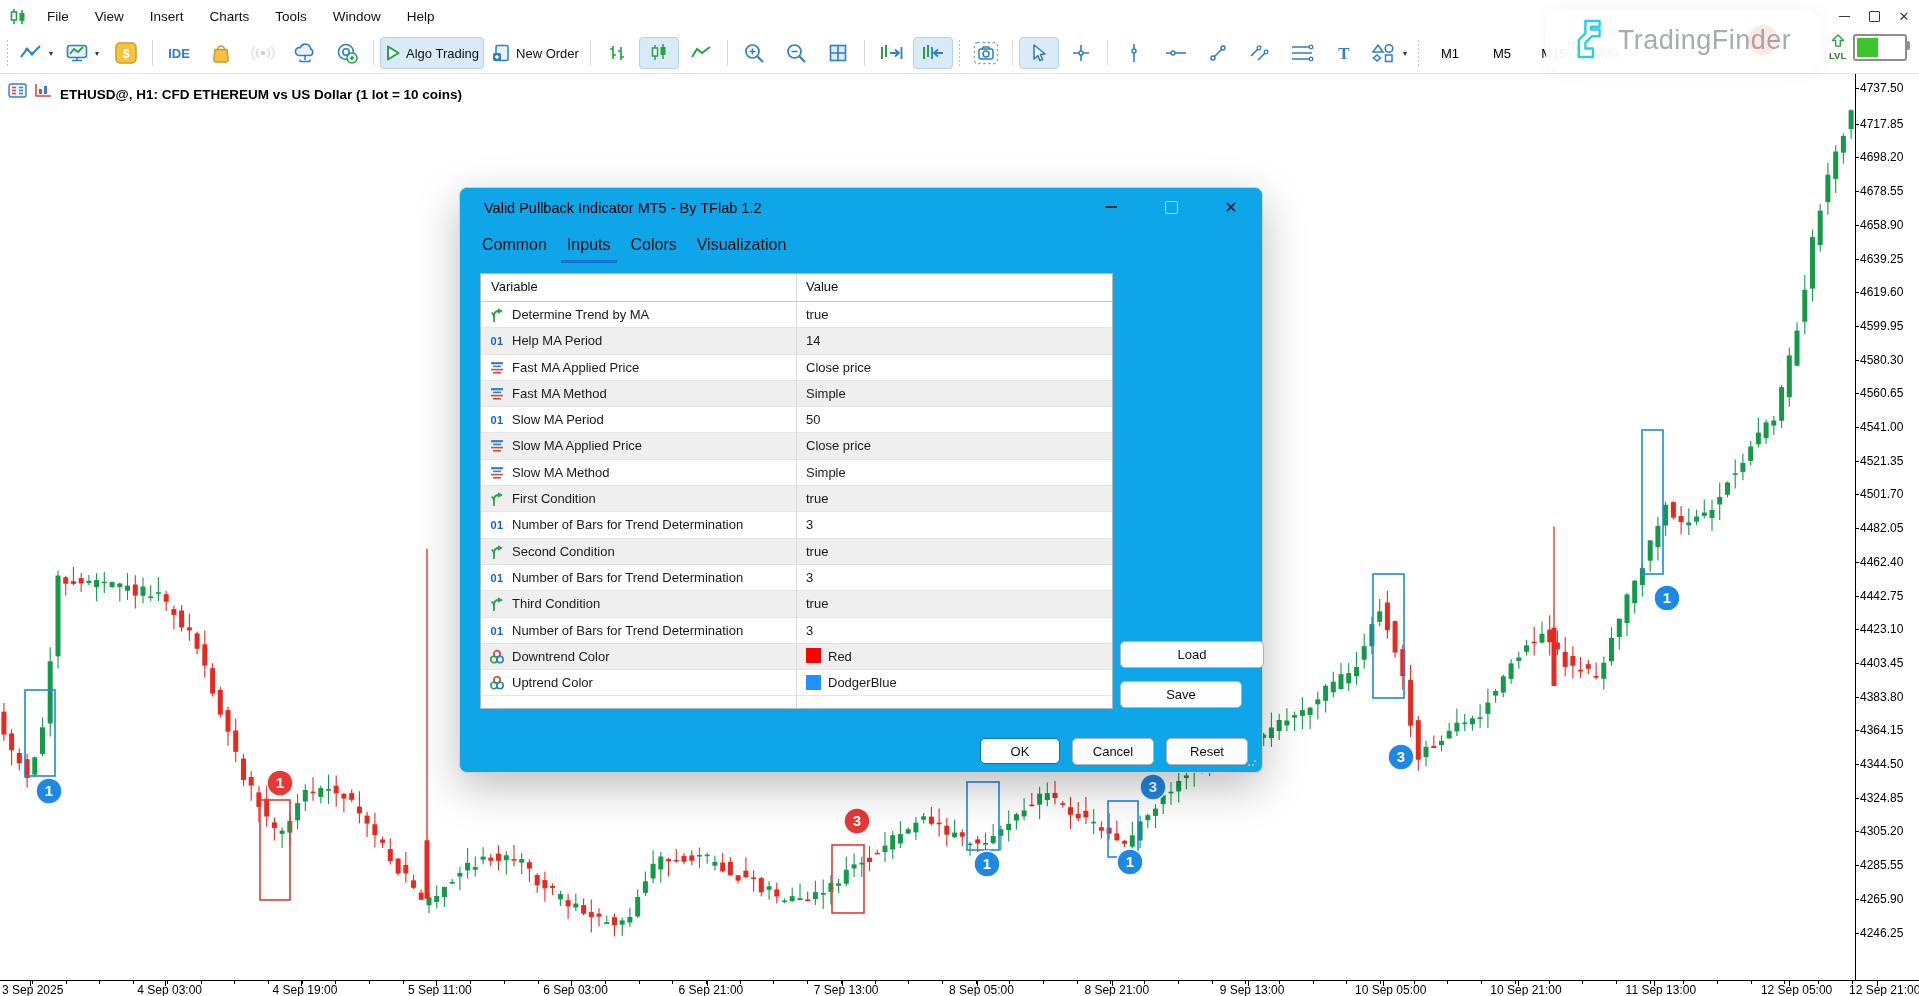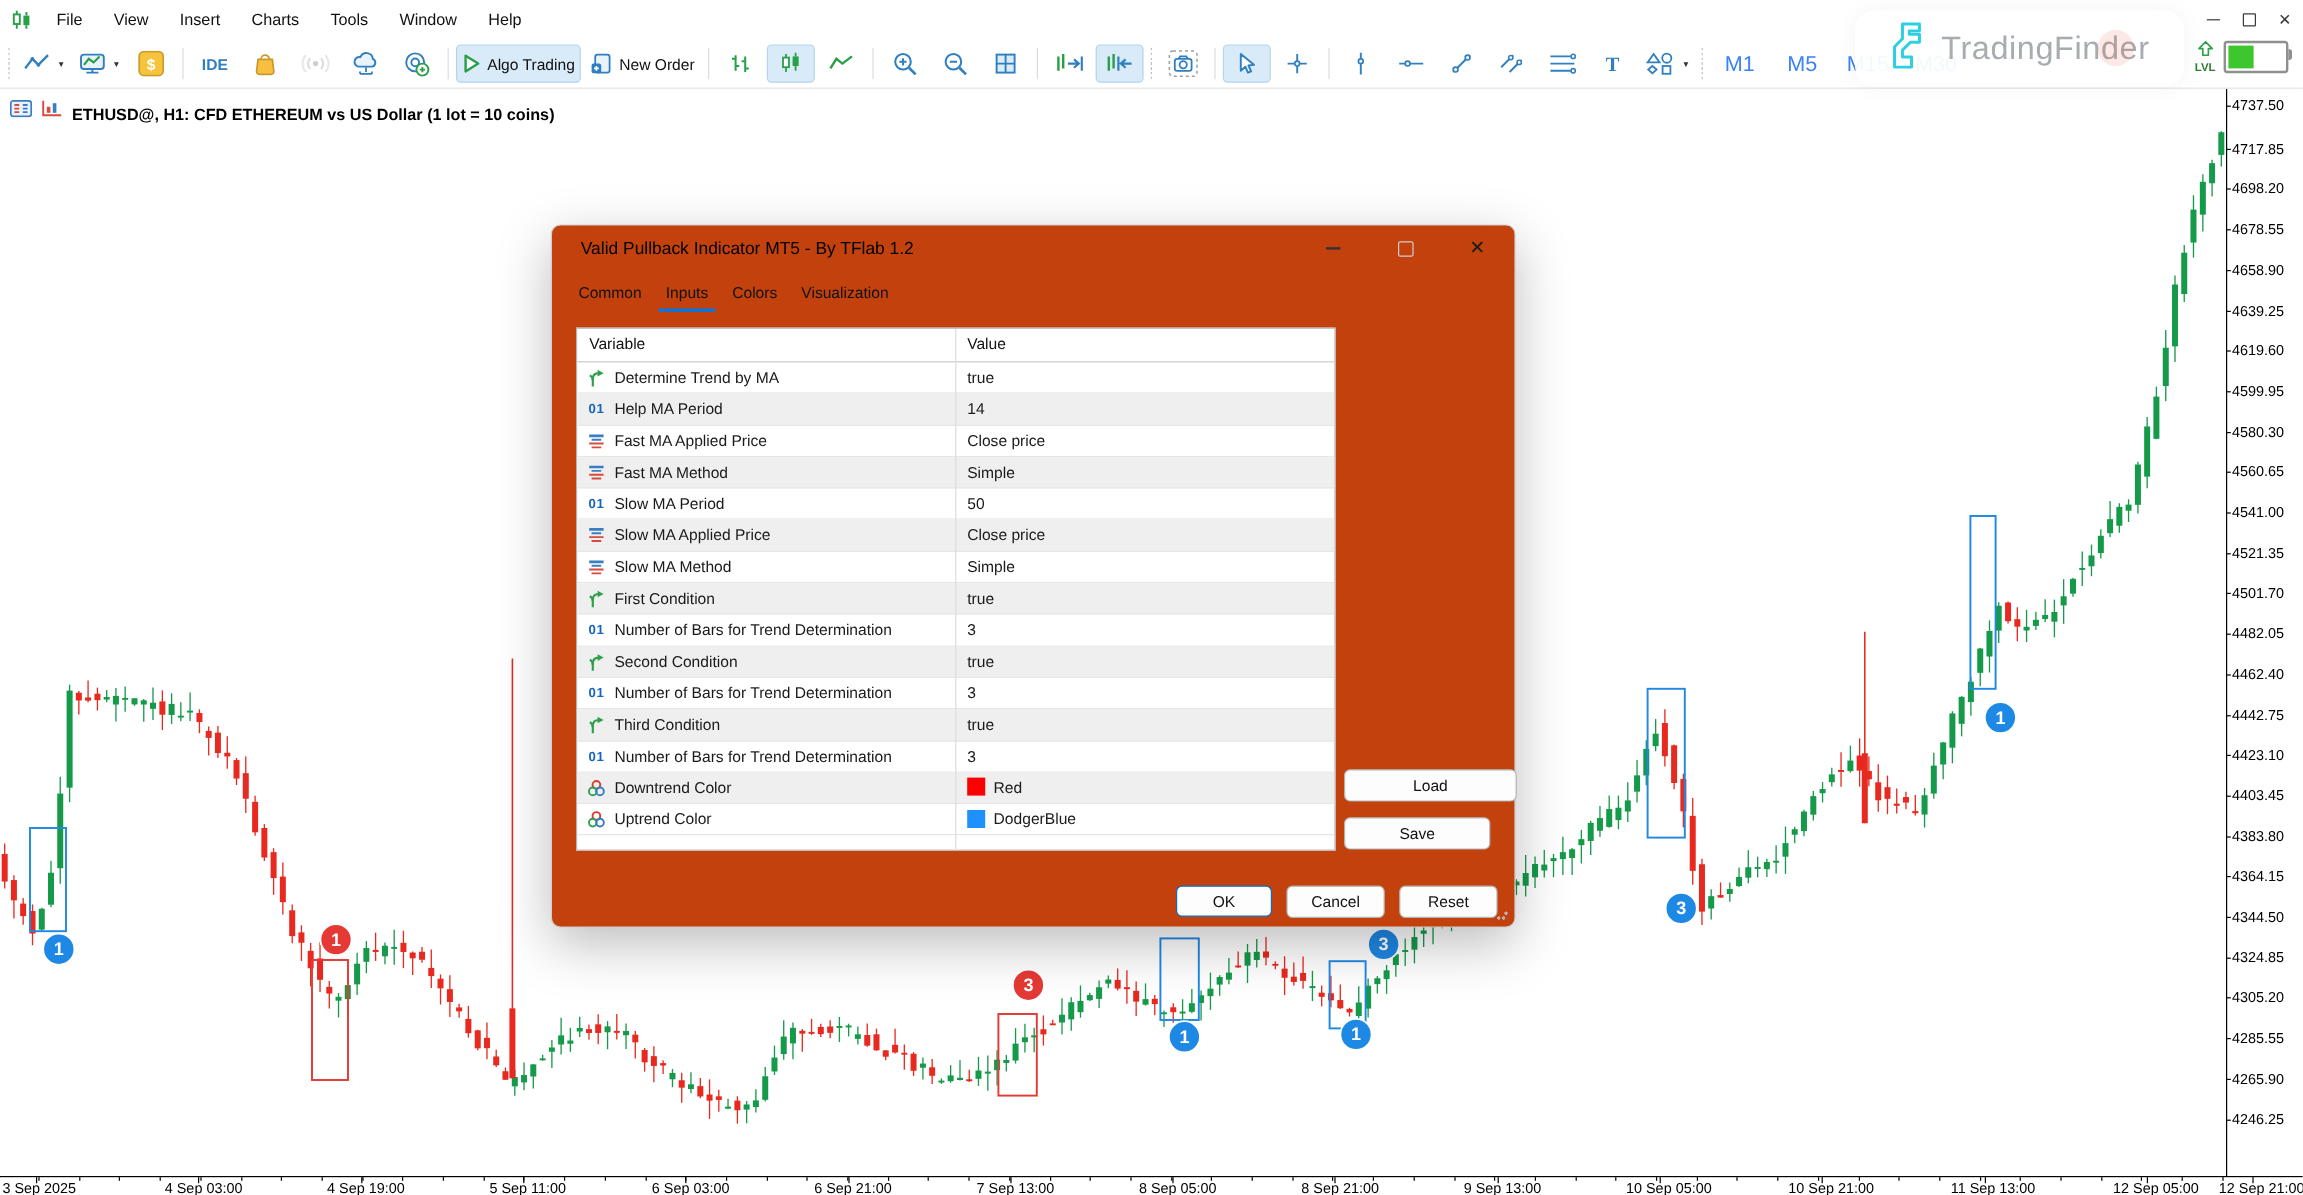--- a/index.html
+++ b/index.html
@@ -21,21 +21,21 @@
   .toolbar{position:absolute;left:0;top:33px;width:1919px;height:40px;background:#fff;
            display:flex;align-items:center;padding-left:2px;border-bottom:1px solid #e4e4e4;z-index:3}
   .tb{height:30px;min-width:30px;display:flex;align-items:center;justify-content:center;
       border:1px solid transparent;border-radius:4px;padding:0 4px;gap:5px;margin:0 1px;cursor:default}
   .tb.active{background:#d9eaf8;border-color:#b6d3ec}
   .tb.dim{opacity:.5;filter:grayscale(1)}
   .tlabel{font-size:13px;color:#111;white-space:nowrap}
   .ide-text{font-size:13px;font-weight:bold;color:#2f7fc1}
   .tT{font-family:"Liberation Serif",serif;font-size:17px;font-weight:bold;color:#2f7fc1;line-height:1}
   .caret{font-size:8px;color:#333;margin-left:1px}
-  .tf{color:#3b82f6;font-size:18px;padding:0 9px}
+  .tf{color:#000000;font-size:13px;padding:0 9px}
   .sep{width:1px;height:26px;background:#dcdcdc;margin:0 5px;flex:none}
   .sep.dotted{background:repeating-linear-gradient(#c0c0c0 0 2px,transparent 2px 4px)}
 
   
   .brandcard{position:absolute;left:1546px;top:9px;width:274px;height:63px;background:rgba(255,255,255,.94);
              border-radius:16px;display:flex;align-items:center;justify-content:center;z-index:5;
              box-shadow:0 0 16px rgba(120,120,120,.08)}
   .brandname{font-size:27px;color:#a7acb0;letter-spacing:.5px;margin-left:9px}
   .brandblur{position:absolute;right:42px;top:16px;width:30px;height:30px;border-radius:50%;
              background:rgba(235,90,70,.14)}
@@ -54,31 +54,31 @@
   .price-axis{position:absolute;left:1855px;top:0;width:64px;height:907px;background:#fff;
               border-left:1px solid #000;z-index:1}
   .pa-label{position:absolute;left:4px;font-size:12px;color:#000;height:16px;line-height:16px}
   .pa-label::before{content:"";position:absolute;left:-5px;top:8px;width:4px;height:1px;background:#000}
   .time-axis{position:absolute;left:0;top:907px;width:1919px;height:16px;background:#fff;
              border-top:1px solid #000;z-index:1}
   .ta-label{position:absolute;top:2px;font-size:12px;color:#000;white-space:nowrap}
   .tick{position:absolute;top:0;width:1px;background:#000}
 
   
-  .dialog{position:absolute;left:459px;top:187px;width:802px;height:584px;background:#c2410c;
+  .dialog{position:absolute;left:459px;top:187px;width:802px;height:584px;background:#0ea5e9;
           border:1px solid #cfcfcf;border-radius:8px;z-index:10;
           box-shadow:0 14px 44px rgba(0,0,0,.26)}
   .dlg-title{position:absolute;left:24px;top:12px;font-size:14.5px;color:#000}
   .dlg-controls{position:absolute;top:6px;right:16px;display:flex;align-items:center;gap:30px}
   .dc{width:30px;height:26px;display:flex;align-items:center;justify-content:center}
   .dc .bar{width:12px;height:1.6px;background:#333}
   .dc .box{width:11px;height:11px;border:1.4px solid #cfcfcf;border-radius:2px}
   .dc.close{font-size:16px;color:#1a1a1a}
   .tabs{position:absolute;left:16px;top:44px;display:flex;gap:8px}
-  .tab{padding:4px 6px 6px 6px;font-size:13px;color:#111;border-bottom:3px solid transparent}
+  .tab{padding:4px 6px 6px 6px;font-size:16px;color:#111;border-bottom:3px solid transparent}
   .tab.active{border-bottom-color:#1273d4}
   .ptable{position:absolute;left:20px;top:85px;width:631px;height:434px;background:#fff;
           border:1px solid #b5b5b5;overflow:hidden}
   .colsep{position:absolute;left:315px;top:0;bottom:0;width:1px;background:#dcdcdc}
   .phead{position:relative;height:27px;border-bottom:1px solid #cbcbcb;font-size:13px}
   .phead span{position:absolute;top:5px}
   .ph-var{left:10px}.ph-val{left:325px}
   .prow{position:relative;height:26.3px;font-size:13px;box-sizing:border-box;border-bottom:1px solid #e6e6e6}
   .prow.alt{background:#efefef}
   .picon{position:absolute;left:5px;top:4px;width:22px;height:18px;display:flex;align-items:center;justify-content:center}

